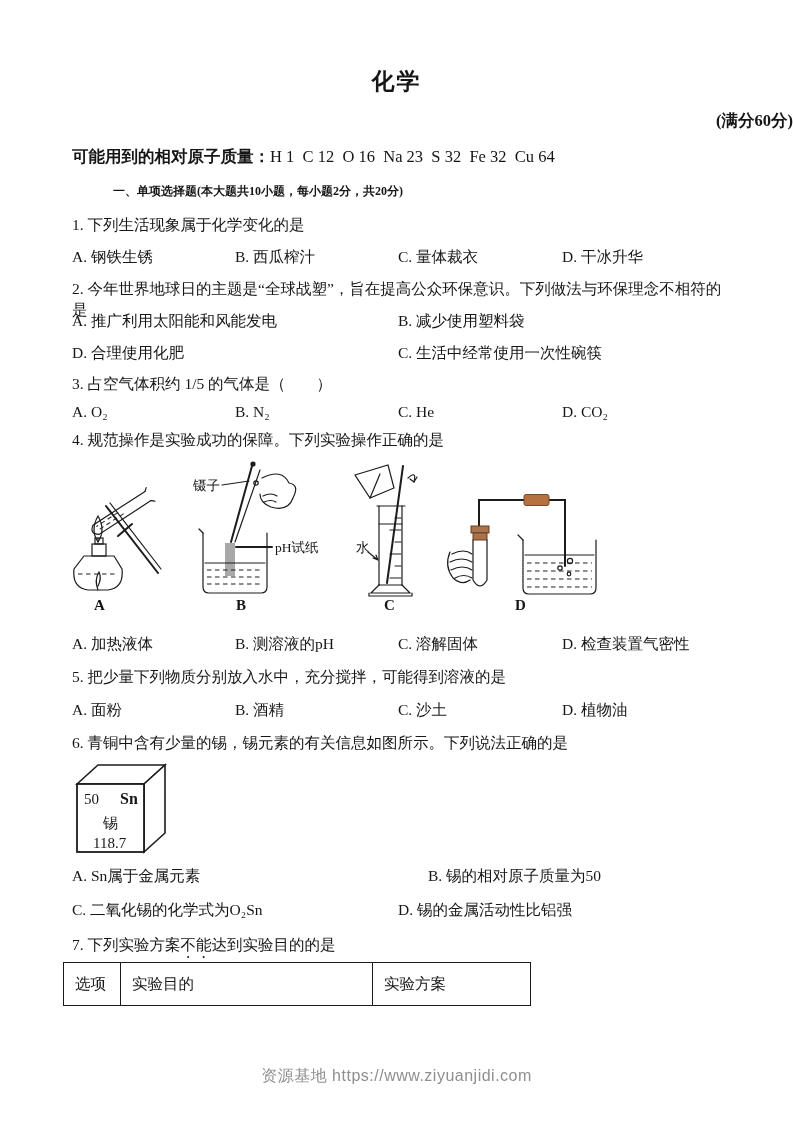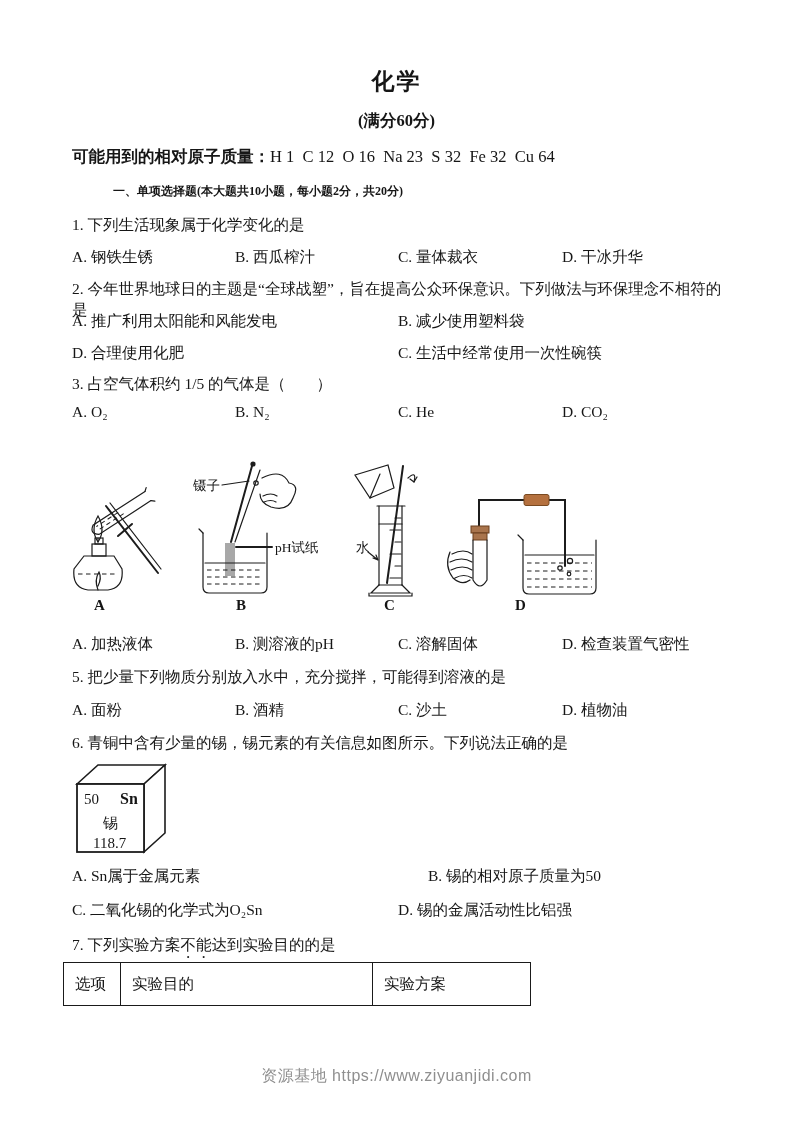--- a/index.html
+++ b/index.html
@@ -44,21 +44,21 @@
   svg .svgt { font-family:"Liberation Serif","DejaVu Serif",serif; font-size:13.5px; fill:#151515; }
   svg .svgl { font-family:"Liberation Serif","DejaVu Serif",serif; font-size:15px; fill:#151515; font-weight:bold; }
   svg .cubet { font-family:"Liberation Serif","DejaVu Serif",serif; font-size:15px; fill:#151515; }
 </style>
 </head>
 <body>
 
 <div class="page">
 
   <div class="abs ctr b t-title" style="top:66px;">化学</div>
-  <div class="abs ctr b t-sub" style="top:110px;">(满分60分)</div>
+  <div class="abs ctr b t-sub" style="top:110px;text-align:right;">(满分60分)</div>
 
   <div class="abs" style="top:146px;">
     <span class="b atomic-label">可能用到的相对原子质量：</span><span class="atomic-values">H 1  C 12  O 16  Na 23  S 32  Fe 32  Cu 64</span>
   </div>
 
   <div class="abs b t-head" style="top:183px;">一、单项选择题(本大题共10小题，每小题2分，共20分)</div>
 
   <div class="abs" style="top:215px;">1. 下列生活现象属于化学变化的是</div>
   <div class="abs opts4" style="top:247px;">
     <span>A. 钢铁生锈</span>
@@ -78,20 +78,21 @@
   </div>
 
   <div class="abs" style="top:374px;">3. 占空气体积约 1/5 的气体是（　　）</div>
   <div class="abs opts4" style="top:402px;">
     <span>A. O₂</span>
     <span>B. N₂</span>
     <span>C. He</span>
     <span>D. CO₂</span>
   </div>
 
+  <div class="abs" style="top:430px;">4. 规范操作是实验成功的保障。下列实验操作正确的是</div>
 
   <div class="abs" style="top:452px; height:166px;">
     <svg width="652" height="166" viewBox="0 0 652 166">
 
       <g>
         <path class="ln" d="M12,104 L42,104 L50,117 Q52,136 36,138 L16,138 Q0,136 2,117 Z"></path>
         <line class="dash" x1="6" y1="122" x2="46" y2="122"></line>
         <path class="ln" d="M26,138 Q22,128 27,120 Q30,126 26,134"></path>
         <rect class="ln" x="20" y="92" width="14" height="12"></rect>
         <rect class="ln" x="23" y="86" width="8" height="6"></rect>

